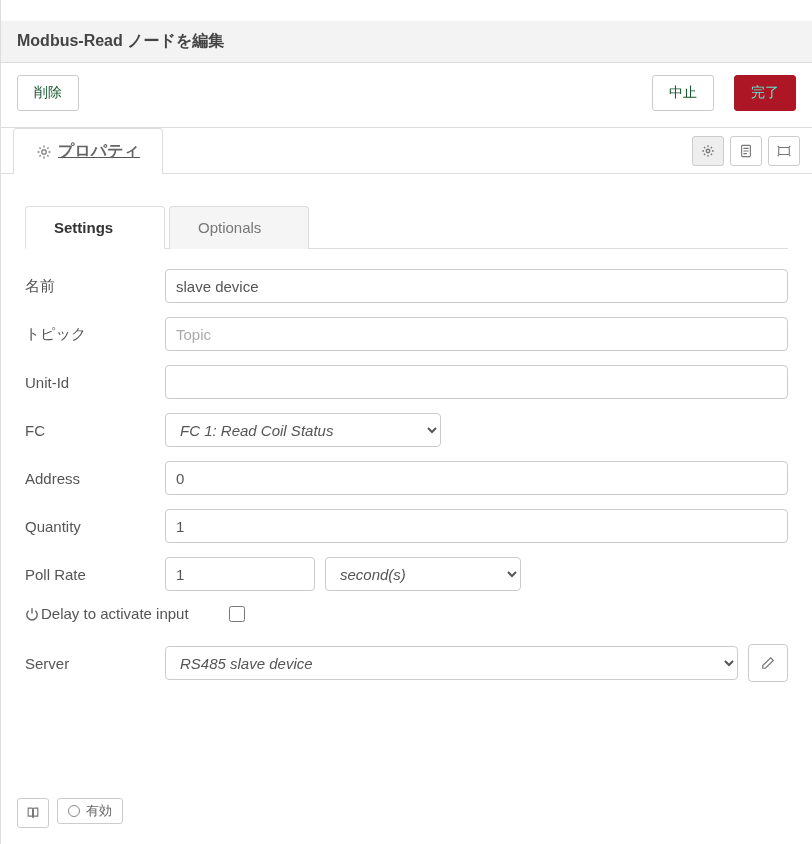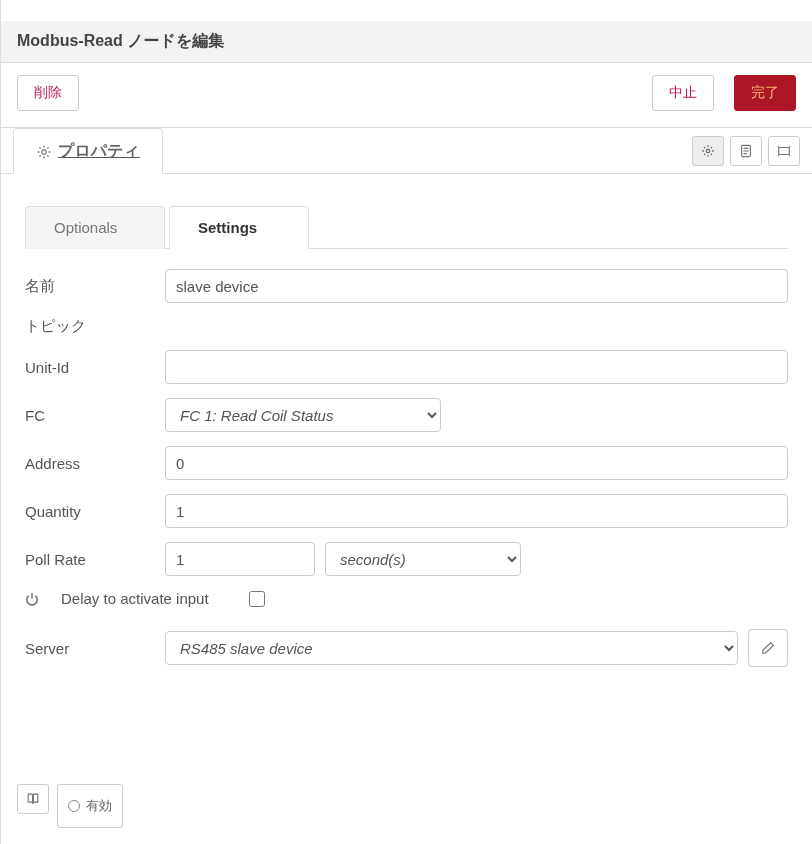--- a/index.html
+++ b/index.html
@@ -32,28 +32,28 @@
   }
   .btn {
     display: inline-flex;
     align-items: center;
     justify-content: center;
     height: 36px;
     padding: 0 16px;
     font-size: 14px;
     border: 1px solid #ccc;
     background: #fff;
-    color: #be185d;
+    color: #14532d;
     border-radius: 3px;
     cursor: pointer;
   }
   .btn-danger {
     background: #ad1625;
     border-color: #ad1625;
-    color: #fdba74;
+    color: #5eead4;
   }
   .toolbar-right { display: flex; gap: 20px; }
 
   .tabs-row {
     display: flex;
     align-items: stretch;
     border-bottom: 1px solid #ddd;
     position: relative;
     background: #fff;
     text-decoration: underline;
@@ -157,35 +157,35 @@
   .fc-select { max-width: 276px; flex: 0 0 276px; }
   .pollnum { width: 150px; flex: 0 0 150px; margin-right: 10px; }
   .pollunit { width: 196px; flex: 0 0 196px; }
   .server-row .form-select { flex: 1; }
   .edit-config-btn {
     width: 40px; height: 38px; margin-left: 10px;
     display: flex; align-items: center; justify-content: center;
     border: 1px solid #ccc; border-radius: 4px; background: #fff; cursor: pointer;
   }
   .delay-row { margin-bottom: 22px; display: flex; align-items: center; gap: 10px; }
-  .delay-row label { display: flex; align-items: center; gap: 22px; color: #555; font-size: 15px; }
+  .delay-row label { display: flex; align-items: center; gap: 2px; color: #555; font-size: 15px; }
   .delay-row input[type=checkbox] {
     width: 16px; height: 16px; margin-left: 30px;
   }
 
   .footer {
     position: absolute;
     bottom: 16px;
     left: 16px;
     display: flex;
     gap: 8px;
   }
   .footer .icon-btn { width: 32px; height: 30px; }
   .footer .status-btn {
-    height: 44px;
+    height: 26px;
     display: flex;
     align-items: center;
     gap: 6px;
     padding: 0 10px;
     border: 1px solid #ccc;
     border-radius: 3px;
     background: #fff;
     cursor: pointer;
     color: #666;
     font-size: 13px;
@@ -251,35 +251,36 @@
           <path d="M2 4l-1 -2M14 4l1 -2M2 12l-1 2M14 12l1 2"></path>
         </svg>
       </span>
     </div>
   </div>
 </div>
 
 <div class="content">
 
   <div class="inner-tabs">
+    <div class="inner-tab active">
+      <span>Settings</span>
+    </div>
     <div class="inner-tab">
       <span>Optionals</span>
     </div>
-    <div class="inner-tab active">
-      <span>Settings</span>
-    </div>
   </div>
 
   <div class="form-row">
     <div class="form-label">名前</div>
     <input class="form-input" type="text" value="slave device" style="">
   </div>
 
   <div class="form-row">
     <div class="form-label">トピック</div>
+    <input class="form-input" type="text" placeholder="Topic" style="">
   </div>
 
   <div class="form-row">
     <div class="form-label">Unit-Id</div>
     <input class="form-input" type="text" value="" style="">
   </div>
 
   <div class="form-row">
     <div class="form-label">FC</div>
     <select class="form-select fc-select">

